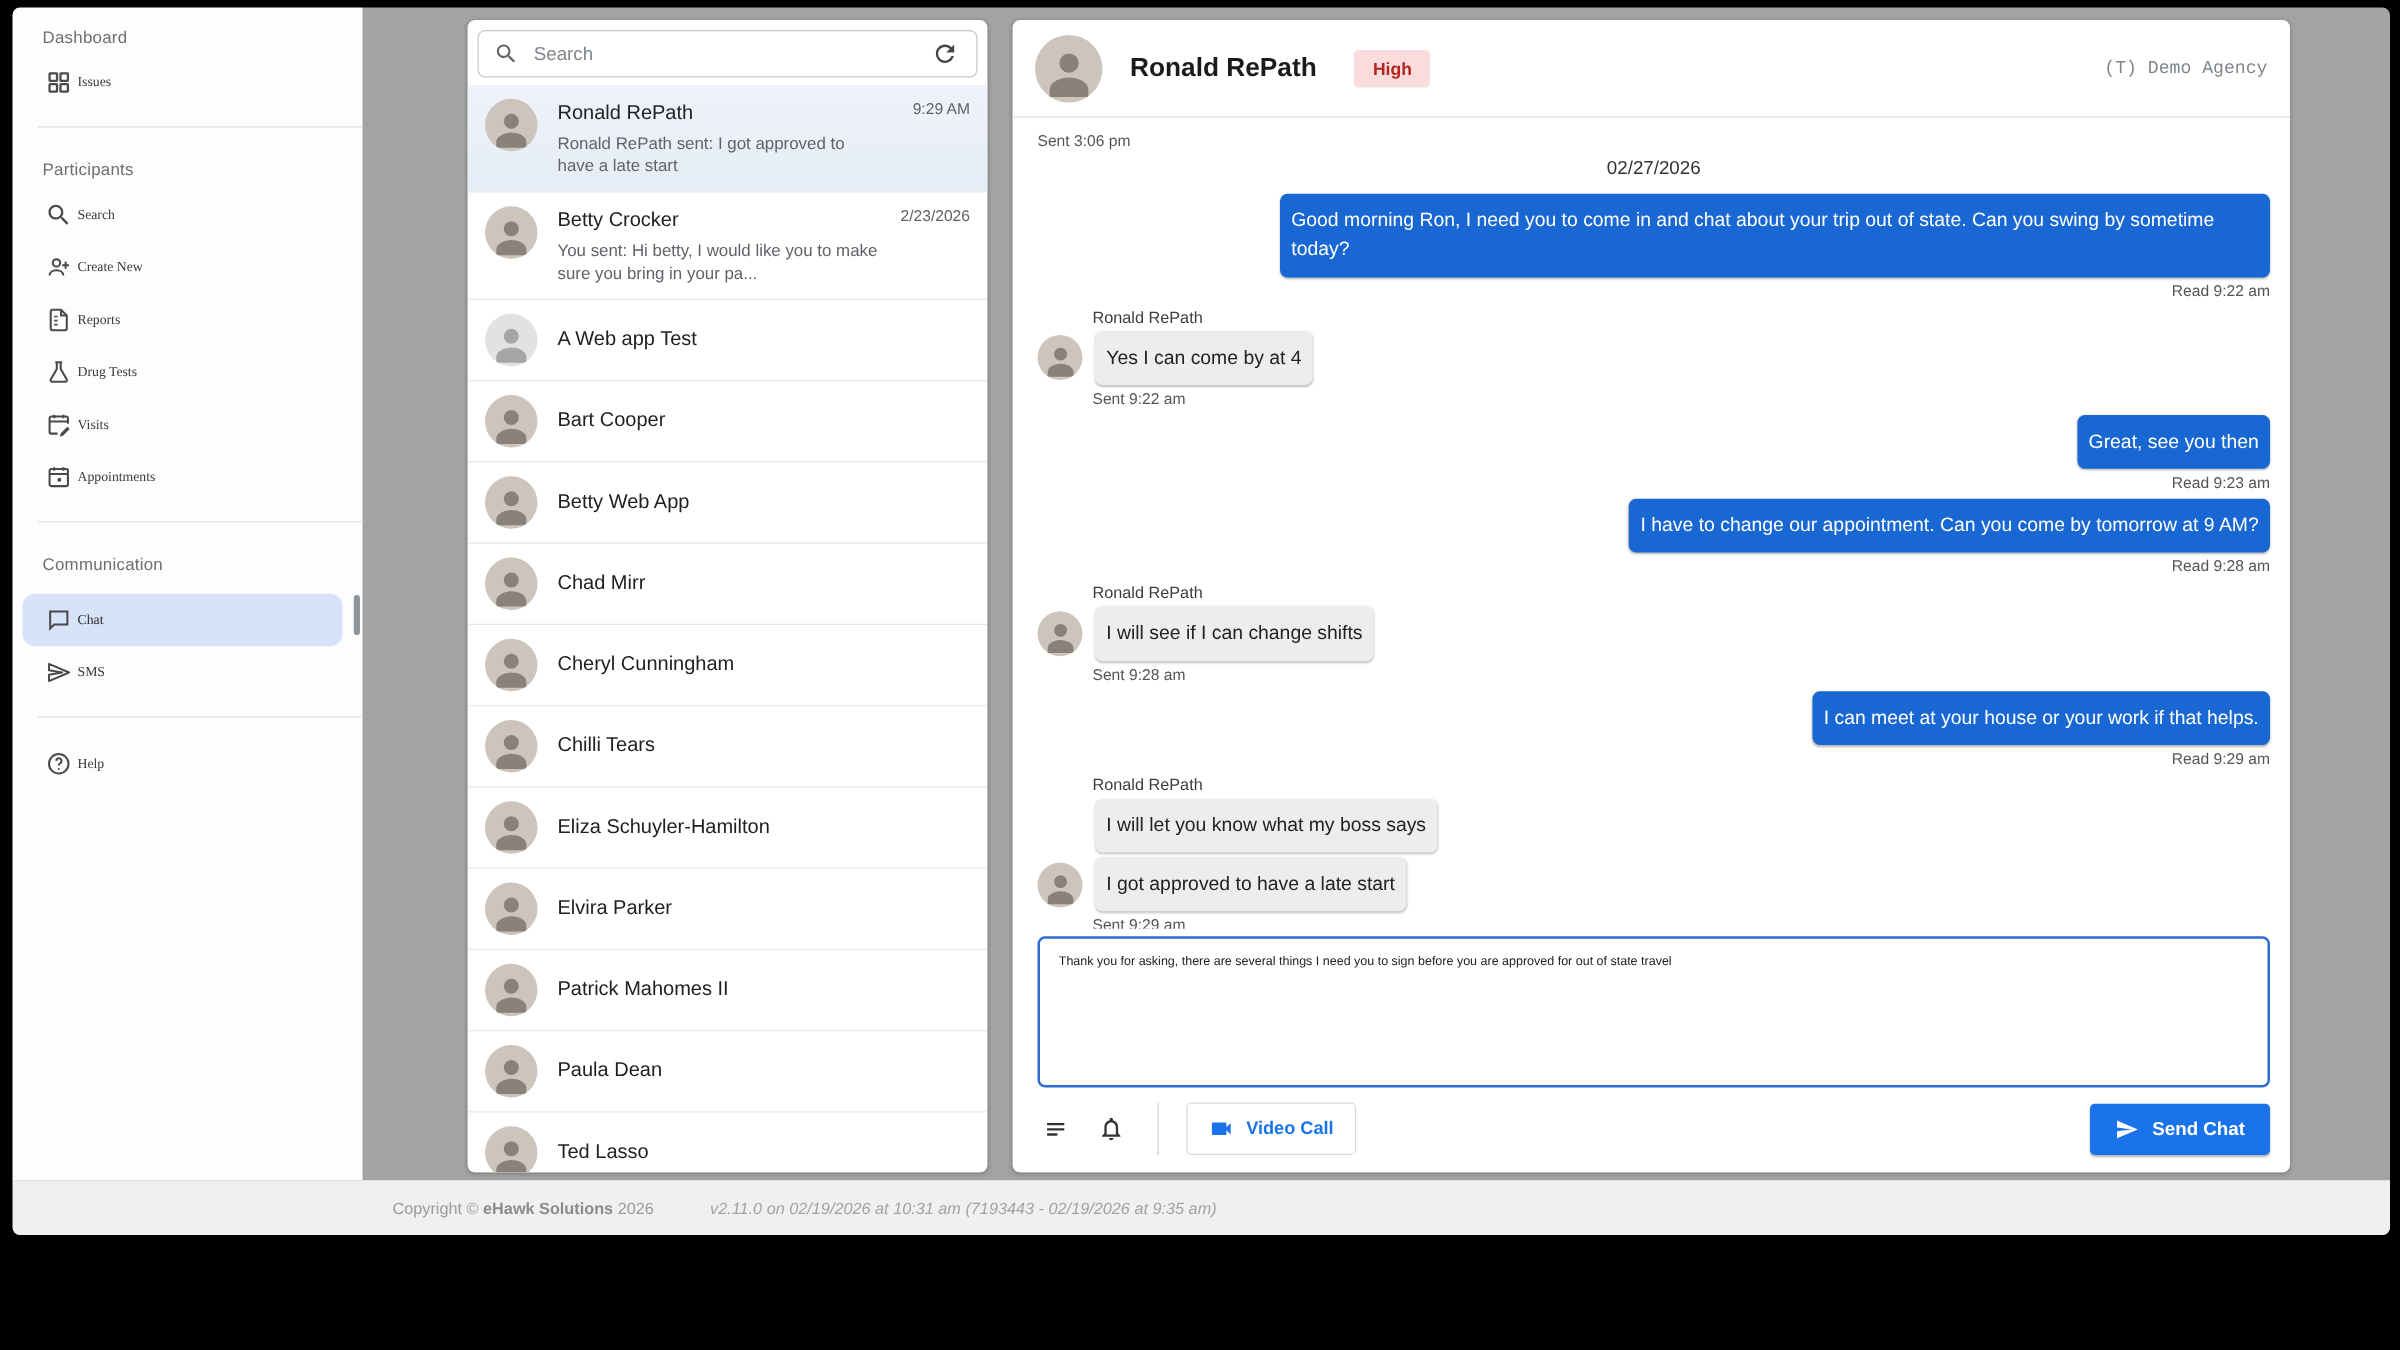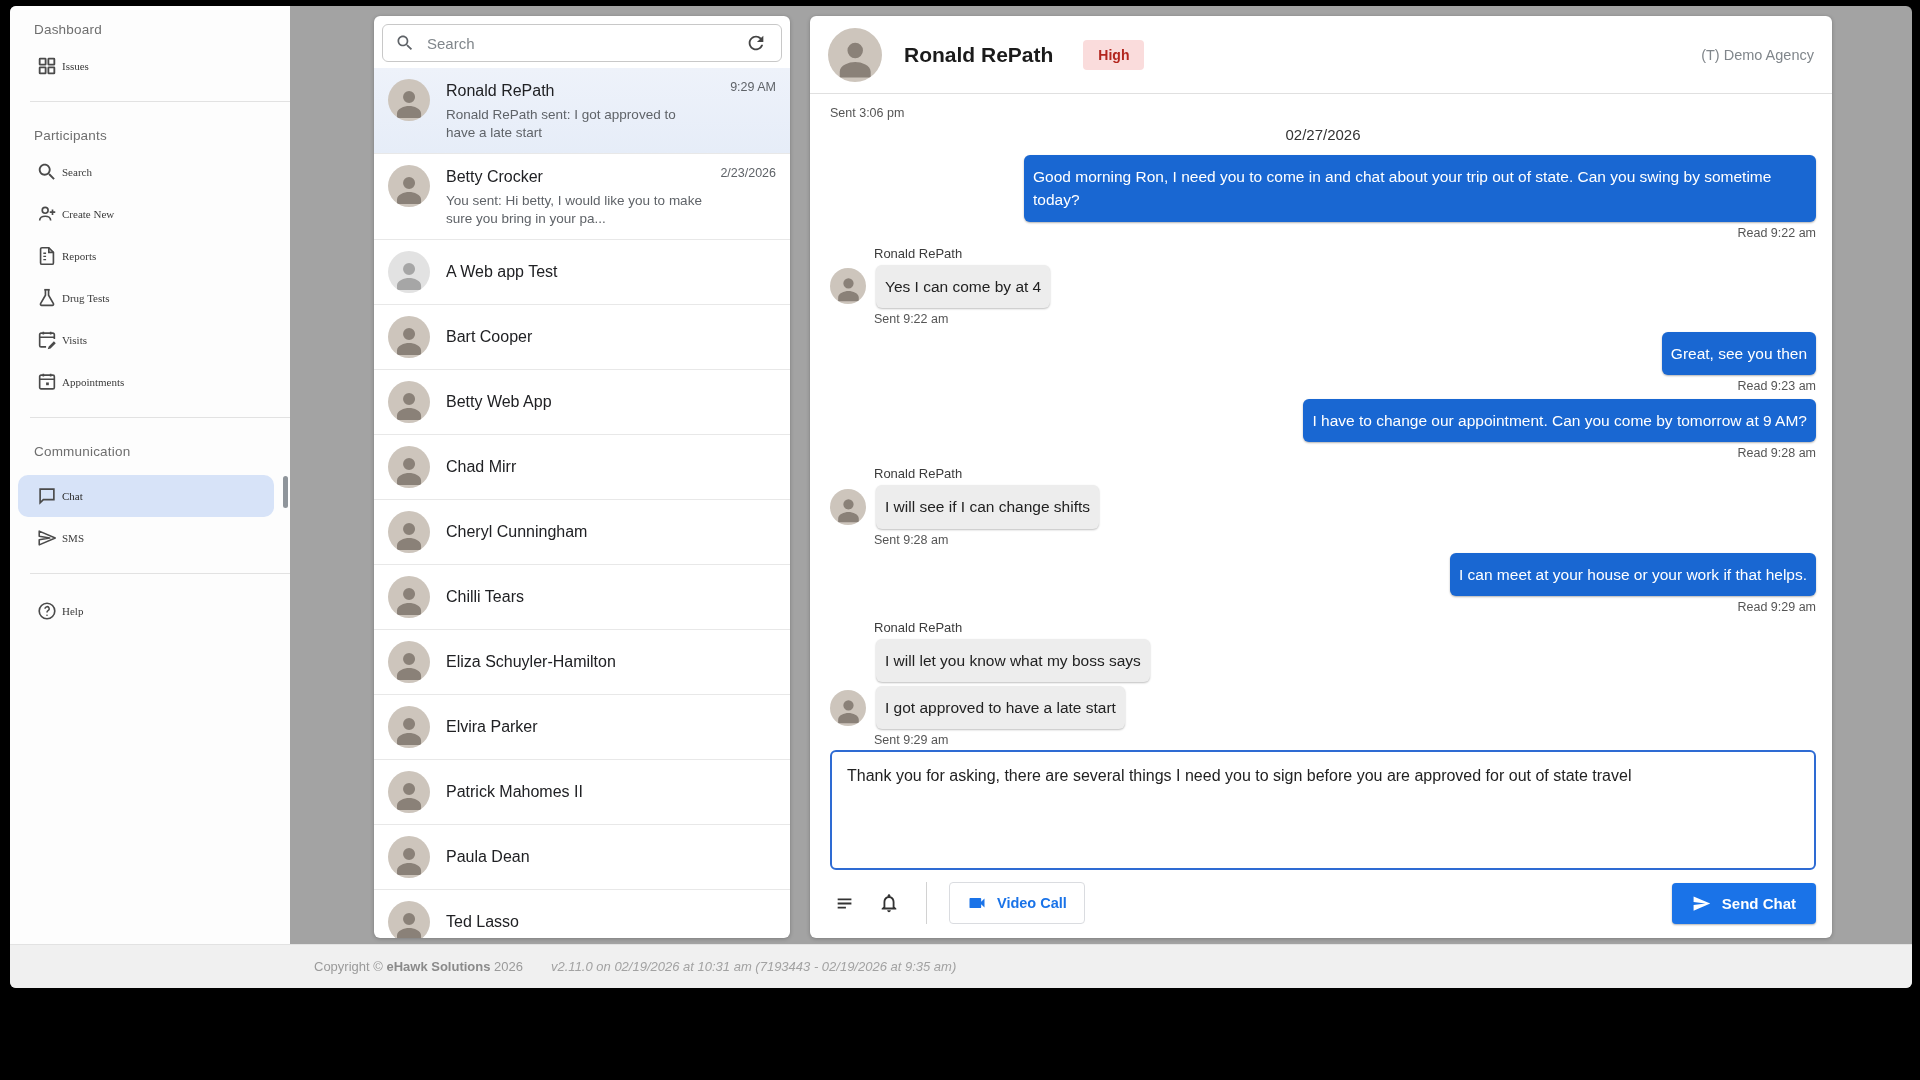--- a/index.html
+++ b/index.html
@@ -40,47 +40,47 @@
   .contact:not(.rich) .c-name { padding-top:0; }
   .c-preview { font-size:13.5px; color:#5f6368; line-height:1.35; margin-top:4px; max-width:262px; }
   .c-time { position:absolute; top:12px; right:14px; font-size:12.5px; color:#5f6368; }
 
   
   .chat { flex:1; display:flex; flex-direction:column; min-width:0; }
   .chat-header { height:78px; border-bottom:1px solid #e0e0e0; display:flex; align-items:center; padding:0 18px; gap:22px; flex-shrink:0; }
   .h-avatar { width:54px; height:54px; }
   .h-name { font-size:21px; font-weight:bold; color:#1b1b1b; }
   .badge { background:#fadcdc; color:#b3261e; font-size:14px; font-weight:bold; padding:7px 15px; border-radius:4px; margin-left:8px; }
-  .h-agency { margin-left:auto; color:#80868b; font-size:14.5px; }
+  .h-agency { margin-left:auto; color:#80868b; font-size:14.5px;font-family:Liberation Mono, monospace; }
 
   .messages { flex:1; padding:10px 16px 4px 20px; overflow:hidden; font-size:15.5px; }
   .status { font-size:12.5px; color:#555; margin:2px 0 6px 0; }
   .status.left { margin-left:44px; }
   .status.right { text-align:right; }
   .date-sep { text-align:center; color:#333; font-size:15px; margin:6px 0 12px 0; }
   .sender { font-size:13px; color:#3c3c3c; margin:4px 0 4px 44px; }
   .row-left { display:flex; align-items:center; gap:10px; margin-bottom:4px; }
   .row-left.no-av { padding-left:46px; }
   .m-avatar { width:36px; height:36px; }
   .bubble { padding:10px 9px; border-radius:6px; line-height:1.5; }
   .bubble.gray { background:#ededed; color:#222; box-shadow:0 1px 2px rgba(0,0,0,.25); }
   .bubble.blue { background:#1967d2; color:#fff; box-shadow:0 1px 2px rgba(0,0,0,.3); }
   .row-right { display:flex; justify-content:flex-end; margin-bottom:4px; }
   .row-right .bubble { max-width:792px; }
 
   .composer { margin:6px 16px 8px 20px; border:2px solid #2e6bd3; border-radius:6px; flex-shrink:0; }
-  .composer textarea { width:100%; height:112px; border:none; outline:none; resize:none; padding:12px 15px; font-size:16px; color:#222; font-family:"Liberation Sans", sans-serif; line-height:1.45; background:transparent; }
+  .composer textarea { width:100%; height:112px; border:none; outline:none; resize:none; padding:12px 15px; font-size:10px; color:#222; font-family:"Liberation Sans", sans-serif; line-height:1.45; background:transparent; }
   .chat-toolbar { display:flex; align-items:center; padding:4px 16px 14px 20px; flex-shrink:0; }
   .tool-icon { background:none; border:none; cursor:pointer; color:#333; width:30px; height:30px; display:flex; align-items:center; justify-content:center; margin-right:14px; }
   .v-divider { width:1px; align-self:stretch; background:#d2d2d2; margin:0 22px 0 8px; }
   .btn-outline { display:flex; align-items:center; gap:10px; border:1px solid #dadce0; background:#fff; color:#1a73e8; font-size:14.5px; font-weight:bold; padding:10px 17px; border-radius:4px; cursor:pointer; font-family:"Liberation Sans", sans-serif; }
   .btn-fill { margin-left:auto; display:flex; align-items:center; gap:11px; border:none; background:#1a73e8; color:#fff; font-size:15px; font-weight:bold; padding:11px 20px; border-radius:4px; cursor:pointer; box-shadow:0 1px 2px rgba(0,0,0,.3); font-family:"Liberation Sans", sans-serif; }
 
   
-  .footer { height:44px; background:#f0f0f0; border-top:1px solid #e2e2e2; display:flex; align-items:center; padding-left:304px; gap:28px; font-size:13px; color:#9a9a9a; flex-shrink:0; }
+  .footer { height:44px; background:#f0f0f0; border-top:1px solid #e2e2e2; display:flex; align-items:center; padding-left:304px; gap:45px; font-size:13px; color:#9a9a9a; flex-shrink:0; }
   .footer b { color:#8a8a8a; }
   .footer .ver { font-style:italic; color:#a2a2a2; }
   svg { display:block; }
 </style>
 </head>
 <body>
 
 <div class="app">
   <div class="main">
 

